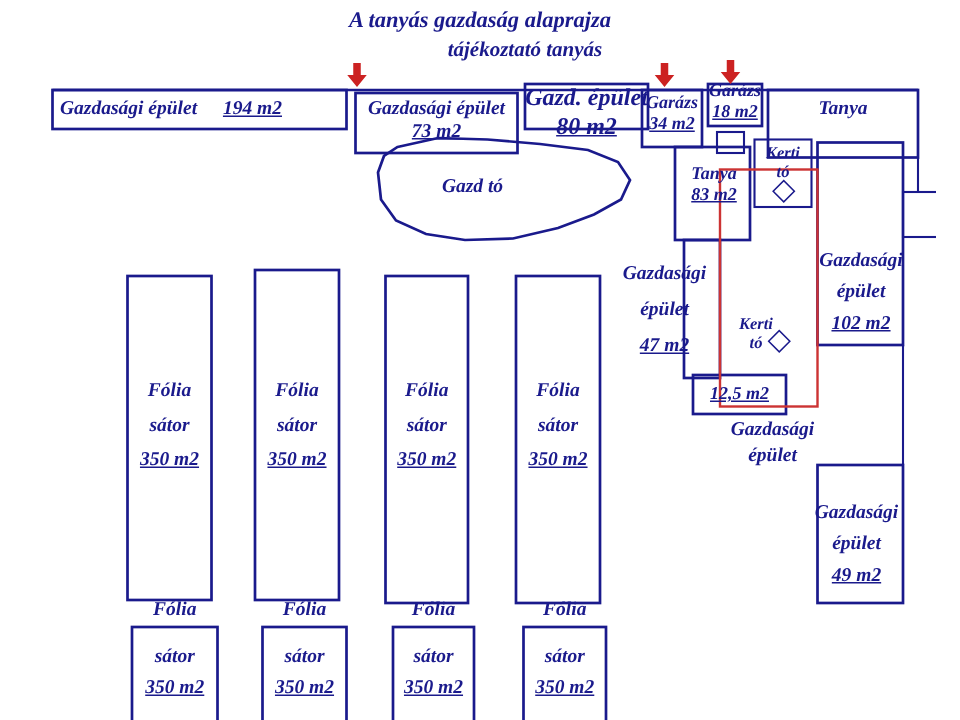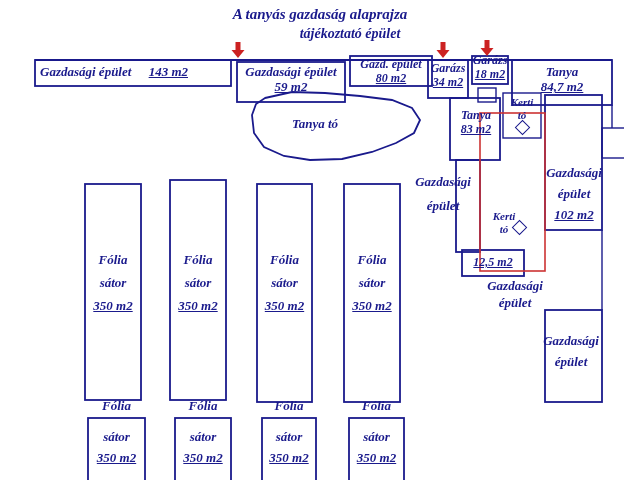--- a/index.html
+++ b/index.html
@@ -58,69 +58,69 @@
     <rect class="ln" x="349" y="418" width="55" height="64"></rect>
 
     <rect class="redline" x="480" y="113" width="65" height="158"></rect>
 
     <polygon class="redfill" points="235.5,42 240.5,42 240.5,50 244.5,50 238,58 231.5,50 235.5,50"></polygon>
     <polygon class="redfill" points="440.5,42 445.5,42 445.5,50 449.5,50 443,58 436.5,50 440.5,50"></polygon>
     <polygon class="redfill" points="484.5,40 489.5,40 489.5,48 493.5,48 487,56 480.5,48 484.5,48"></polygon>
   </svg>
 
   <div class="lbl" style="left:0;top:6px;width:640px;font-size:15px;">A tanyás gazdaság alaprajza</div>
-  <div class="lbl" style="left:230px;top:26px;width:240px;font-size:14px;">tájékoztató épület</div>
+  <div class="lbl" style="left:230px;top:26px;width:240px;font-size:14px;">tájékoztató tanyás</div>
 
 
   <div class="lbl" style="left:40px;top:64px;width:188px;font-size:13px;text-align:left;">
     <span>Gazdasági épület</span>
-    <span class="u" style="margin-left:14px;">143 m2</span>
+    <span class="u" style="margin-left:14px;">194 m2</span>
   </div>
 
   <div class="lbl" style="left:237px;top:64px;width:108px;font-size:13px;">
     <span class="blk">Gazdasági épület</span>
-    <span class="blk u">59 m2</span>
+    <span class="blk u">73 m2</span>
   </div>
 
-  <div class="lbl" style="left:350px;top:57px;width:82px;font-size:12px;">
+  <div class="lbl" style="left:350px;top:57px;width:82px;font-size:16px;">
     <span class="blk">Gazd. épület</span>
     <span class="blk u">80 m2</span>
   </div>
 
   <div class="lbl" style="left:426px;top:61px;width:44px;font-size:12px;">
     <span class="blk">Garázs</span>
     <span class="blk u">34 m2</span>
   </div>
 
   <div class="lbl" style="left:468px;top:53px;width:44px;font-size:12px;">
     <span class="blk">Garázs</span>
     <span class="blk u">18 m2</span>
   </div>
 
   <div class="lbl" style="left:518px;top:64px;width:88px;font-size:13px;">
     <span class="blk">Tanya</span>
-    <span class="blk u">84,7 m2</span>
   </div>
 
-  <div class="lbl" style="left:270px;top:116px;width:90px;font-size:13px;">Tanya tó</div>
+  <div class="lbl" style="left:270px;top:116px;width:90px;font-size:13px;">Gazd tó</div>
 
   <div class="lbl" style="left:452px;top:108px;width:48px;font-size:12px;">
     <span class="blk">Tanya</span>
     <span class="blk u">83 m2</span>
   </div>
 
   <div class="lbl" style="left:503px;top:96px;width:38px;font-size:11px;">
     <span class="blk">Kerti</span>
     <span class="blk">tó</span>
   </div>
   <div class="diamond" style="left:517px;top:122px;"></div>
 
   <div class="lbl" style="left:412px;top:170px;width:62px;font-size:13px;line-height:24px;">
     <span class="blk">Gazdasági</span>
     <span class="blk">épület</span>
+    <span class="blk u">47 m2</span>
   </div>
 
   <div class="lbl" style="left:546px;top:162px;width:56px;font-size:13px;line-height:21px;">
     <span class="blk">Gazdasági</span>
     <span class="blk">épület</span>
     <span class="blk u">102 m2</span>
   </div>
 
   <div class="lbl" style="left:486px;top:210px;width:36px;font-size:11px;">
     <span class="blk">Kerti</span>
@@ -131,20 +131,21 @@
   <div class="lbl u" style="left:464px;top:255px;width:58px;font-size:12px;text-decoration:underline;">12,5 m2</div>
 
   <div class="lbl" style="left:477px;top:277px;width:76px;font-size:13px;line-height:17px;">
     <span class="blk">Gazdasági</span>
     <span class="blk">épület</span>
   </div>
 
   <div class="lbl" style="left:540px;top:330px;width:62px;font-size:13px;line-height:21px;">
     <span class="blk">Gazdasági</span>
     <span class="blk">épület</span>
+    <span class="blk u">49 m2</span>
   </div>
 
   <div class="lbl" style="left:85px;top:248px;width:56px;font-size:13px;line-height:23px;">
     <span class="blk">Fólia</span>
     <span class="blk">sátor</span>
     <span class="blk u">350 m2</span>
   </div>
   <div class="lbl" style="left:170px;top:248px;width:56px;font-size:13px;line-height:23px;">
     <span class="blk">Fólia</span>
     <span class="blk">sátor</span>

